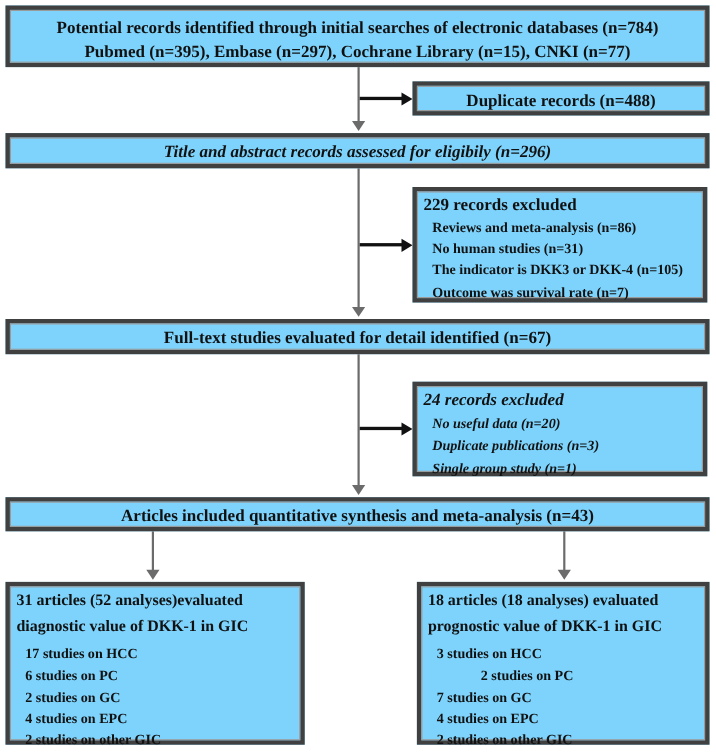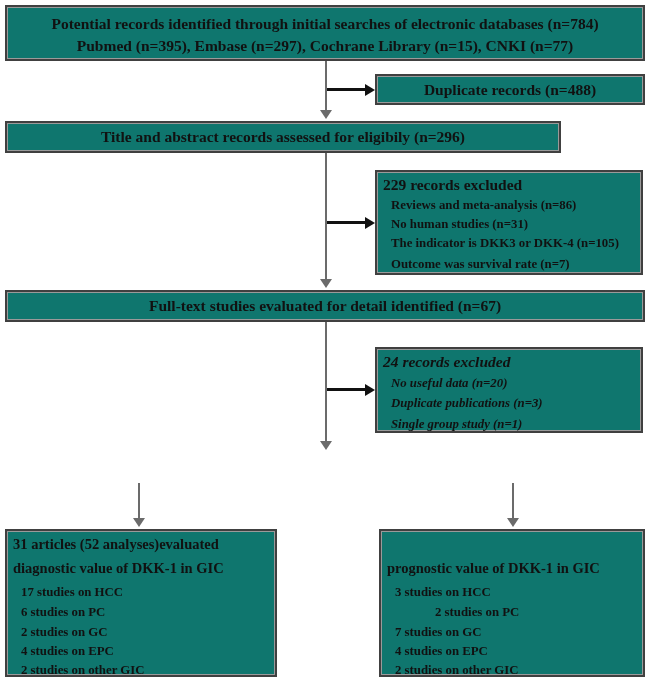--- a/index.html
+++ b/index.html
@@ -11,22 +11,22 @@
     position: relative;
     width: 651px;
     height: 685px;
     background: #ffffff;
     font-family: "Liberation Serif", "DejaVu Serif", serif;
     overflow: hidden;
   }
   .box {
     position: absolute;
     box-sizing: border-box;
-    background: #0f766e;
-    border: 2px solid #404040;
+    background: #7dd3fc;
+    border: 4px solid #404040;
   }
   .box-inner-line {
     
     position: absolute;
     inset: 0;
     box-sizing: border-box;
     border: 1px solid #9a9a9a;
     pointer-events: none;
   }
   .ctr-text {
@@ -87,21 +87,21 @@
   <div class="arrow-down" style="left:320px; top:110px;"></div>
 
   <div class="hline" style="left:327px; top:88px; width:42px;"></div>
   <div class="arrow-right" style="left:365px; top:84px;"></div>
 
   <div class="box" style="left:375px; top:74px; width:270px; height:31px;">
     <div class="box-inner-line"></div>
     <div class="ctr-text t16" style="top:5px;">Duplicate records (n=488)</div>
   </div>
 
-  <div class="box" style="left:5px; top:121px; width:556px; height:32px;">
+  <div class="box" style="left:5px; top:121px; width:640px; height:32px;font-style:italic;">
     <div class="box-inner-line"></div>
     <div class="ctr-text t16" style="top:5px;">Title and abstract records assessed for eligibily (n=296)</div>
   </div>
 
   <div class="vline" style="left:325px; top:153px; height:127px;"></div>
   <div class="arrow-down" style="left:320px; top:279px;"></div>
 
   <div class="hline" style="left:327px; top:221px; width:42px;"></div>
   <div class="arrow-right" style="left:365px; top:217px;"></div>
 
@@ -126,40 +126,45 @@
   <div class="arrow-right" style="left:365px; top:384px;"></div>
 
   <div class="box" style="left:375px; top:347px; width:268px; height:86px;font-style:italic;">
     <div class="box-inner-line"></div>
     <div class="left-text t16" style="left:6px; top:4px;">24 records excluded</div>
     <div class="left-text t13" style="left:14px; top:27px;">No useful data (n=20)</div>
     <div class="left-text t13" style="left:14px; top:47px;">Duplicate publications (n=3)</div>
     <div class="left-text t13" style="left:14px; top:68px;">Single group study (n=1)</div>
   </div>
 
+  <div class="box" style="left:5px; top:452px; width:640px; height:31px;">
+    <div class="box-inner-line"></div>
+    <div class="ctr-text t16" style="top:5px;">Articles included quantitative synthesis and meta-analysis (n=43)</div>
+  </div>
 
   <div class="hline" style="left:139px; top:483px; width:375px; height:0px;"></div>
   <div class="vline" style="left:138px; top:483px; height:36px;"></div>
   <div class="arrow-down" style="left:133px; top:518px;"></div>
   <div class="vline" style="left:512px; top:483px; height:36px;"></div>
   <div class="arrow-down" style="left:507px; top:518px;"></div>
 
   <div class="box" style="left:5px; top:529px; width:272px; height:148px;">
     <div class="box-inner-line"></div>
     <div class="left-text t15" style="left:6px; top:5px;">31 articles  (52 analyses)evaluated</div>
     <div class="left-text t15" style="left:6px; top:29px;">diagnostic value of DKK-1 in GIC</div>
     <div class="left-text t13" style="left:14px; top:54px;">17 studies on HCC</div>
     <div class="left-text t13" style="left:14px; top:74px;">6 studies on PC</div>
     <div class="left-text t13" style="left:14px; top:94px;">2 studies on GC</div>
     <div class="left-text t13" style="left:14px; top:113px;">4 studies on EPC</div>
     <div class="left-text t13" style="left:14px; top:132px;">2 studies on other GIC</div>
   </div>
 
   <div class="box" style="left:379px; top:529px; width:266px; height:148px;">
     <div class="box-inner-line"></div>
+    <div class="left-text t15" style="left:6px; top:5px;">18 articles  (18 analyses) evaluated</div>
     <div class="left-text t15" style="left:6px; top:29px;">prognostic value of DKK-1 in GIC</div>
     <div class="left-text t13" style="left:14px; top:54px;">3 studies on HCC</div>
     <div class="left-text t13" style="left:14px; top:74px;margin-left:40px;">2 studies on PC</div>
     <div class="left-text t13" style="left:14px; top:94px;">7 studies on GC</div>
     <div class="left-text t13" style="left:14px; top:113px;">4 studies on EPC</div>
     <div class="left-text t13" style="left:14px; top:132px;">2 studies on other GIC</div>
   </div>
 
 </div>
 

